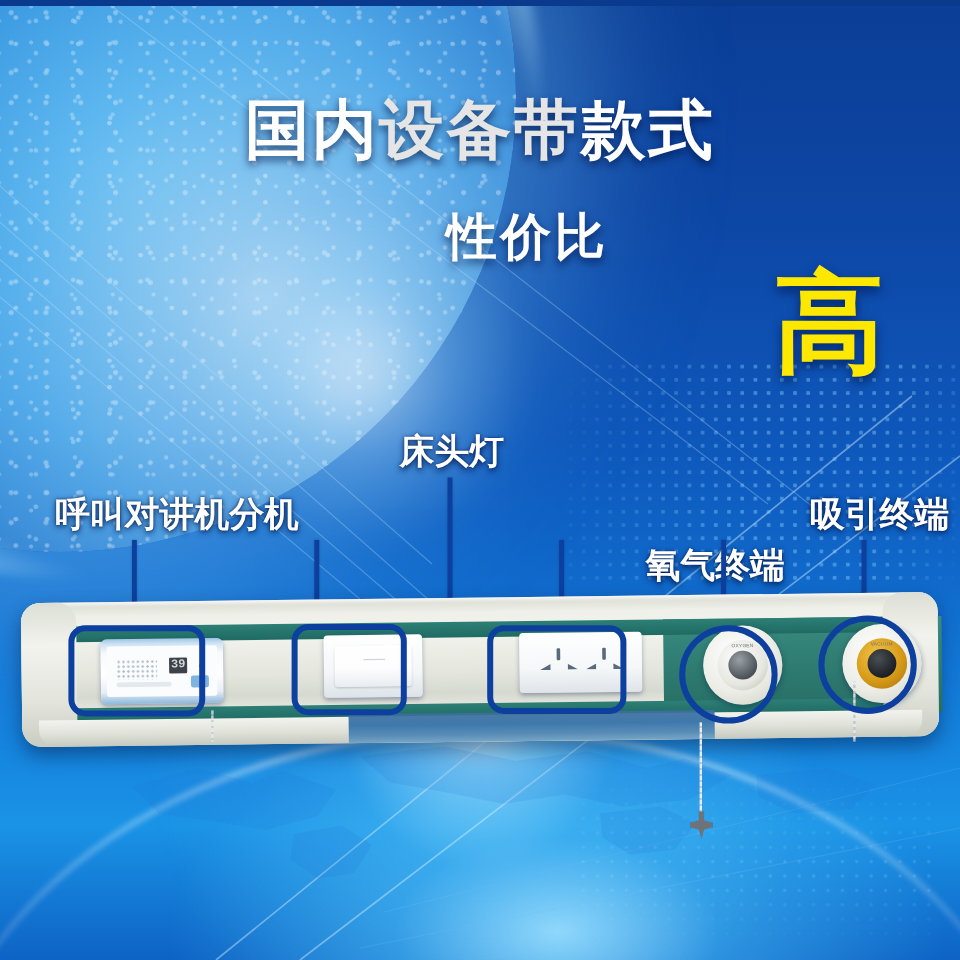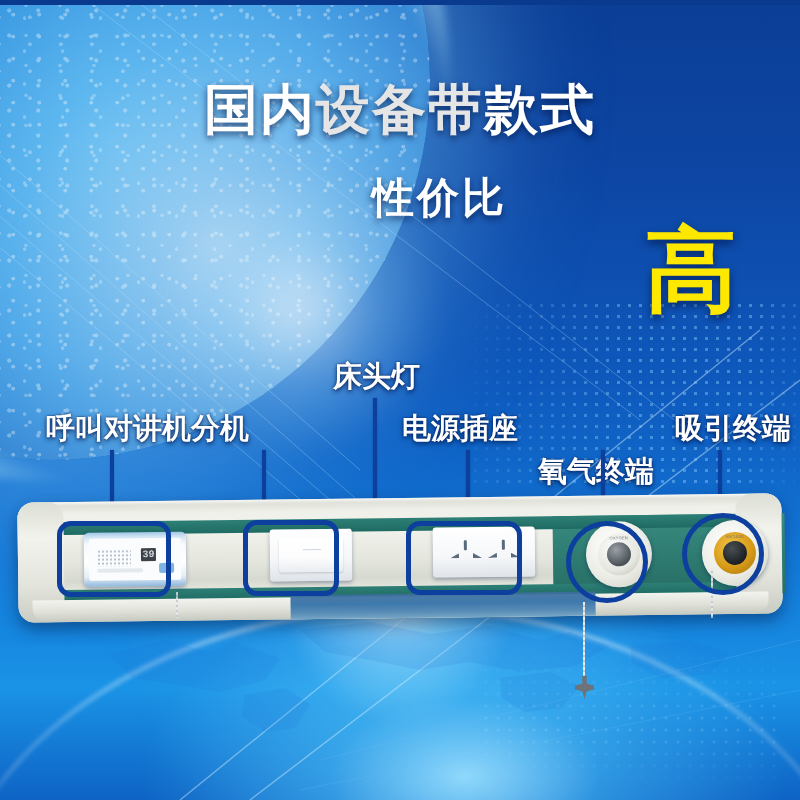--- a/index.html
+++ b/index.html
@@ -203,21 +203,20 @@
   <div class="headline">
     <div class="hl-line1">
       <span class="hl-w">国内</span><span class="hl-y">设备带</span><span class="hl-w">款式</span>
     </div>
     <div class="hl-line2">性价比</div>
     <div class="hl-big">高</div>
   </div>
 
   <div class="callout" style="left:8px;top:409px;margin-left:38px;">呼叫对讲机分机</div>
   <div class="callout" style="left:333px;top:357px;">床头灯</div>
-  <div class="callout" style="left:402px;top:409px;">电源插座</div>
   <div class="callout" style="left:538px;top:409px;margin-top:43px;">氧气终端</div>
   <div class="callout" style="left:675px;top:409px;">吸引终端</div>
 
   <div class="leader" style="left:110px;top:450px;height:80px;"></div>
   <div class="leader" style="left:262px;top:450px;height:82px;"></div>
   <div class="leader" style="left:373px;top:398px;height:218px;"></div>
   <div class="leader" style="left:466px;top:450px;height:82px;"></div>
   <div class="leader" style="left:601px;top:450px;height:78px;"></div>
   <div class="leader" style="left:718px;top:450px;height:70px;"></div>
 

